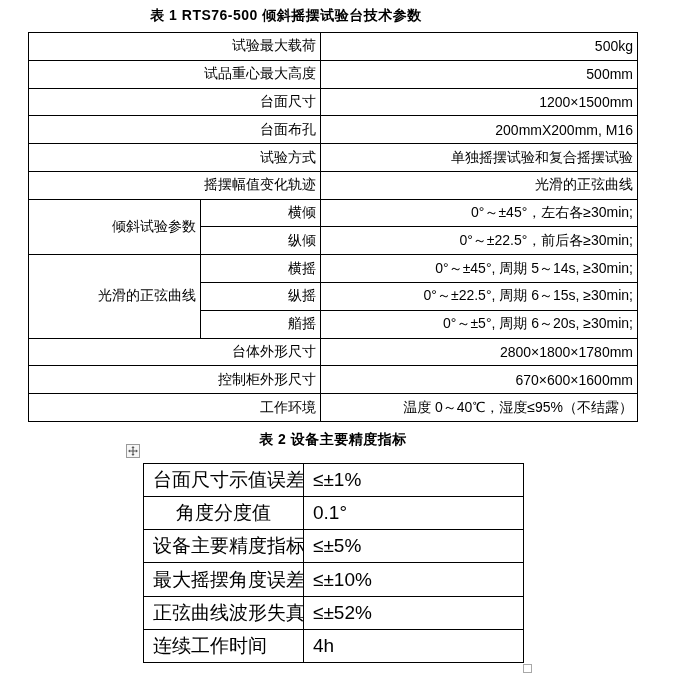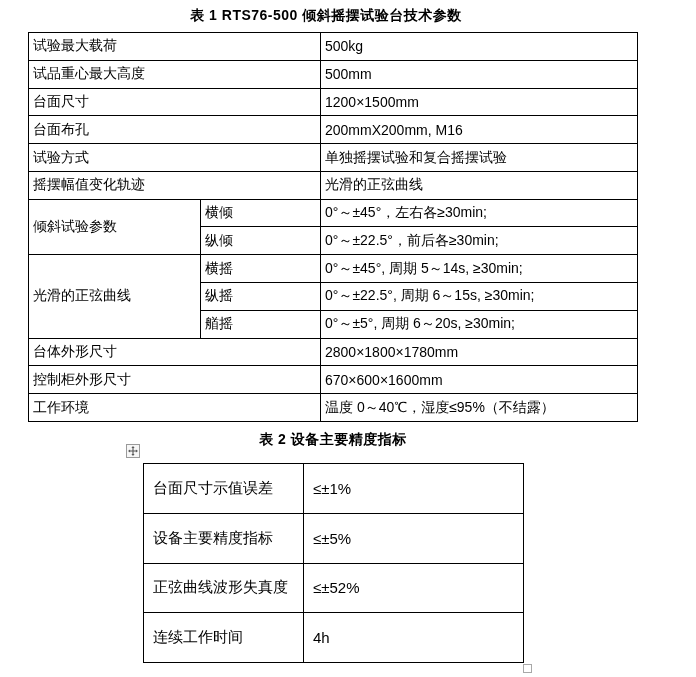--- a/index.html
+++ b/index.html
@@ -13,47 +13,47 @@
     overflow: hidden;
   }
   .doc-title {
     position: absolute;
     text-align: center;
     font-size: 14px;
     font-weight: 600;
     letter-spacing: 0.5px;
     white-space: nowrap;
   }
-  .t1-title { left: 0; top: 7px; width: 572px; margin-left: 40px; }
+  .t1-title { left: 0; top: 7px; width: 572px; }
   .t2-title { left: 143px; top: 431px; width: 380px; }
 
   table.datatable {
     position: absolute;
     border-collapse: collapse;
     table-layout: fixed;
   }
   table.datatable td {
     border: 1.5px solid #000000;
     overflow: hidden;
     white-space: nowrap;
   }
 
   
   .t1 {
     left: 28px; top: 32px;
     width: 609px; height: 390px;
     font-size: 14px;
   }
-  .t1 td { text-align: left; vertical-align: middle; padding: 0 4px; }
+  .t1 td { text-align: right; vertical-align: middle; padding: 0 4px; }
 
   
   .t2 {
     left: 143px; top: 463px;
     width: 380px; height: 200px;
-    font-size: 15px;
+    font-size: 19px;
   }
   .t2 td { vertical-align: middle; padding: 0 9px; text-align: left; }
   .t2 td.center { text-align: center; }
 
   
   .move-handle {
     position: absolute;
     left: 126px; top: 444px;
     width: 14px; height: 14px;
     border: 1px solid #9a9a9a;
@@ -159,22 +159,30 @@
   <colgroup>
       <col style="width:160px">
       <col style="width:220px">
     </colgroup>
   <tbody>
     <tr>
       <td>台面尺寸示值误差</td>
       <td>≤±1%</td>
     </tr>
     <tr>
+      <td class="center">角度分度值</td>
+      <td>0.1°</td>
+    </tr>
+    <tr>
       <td>设备主要精度指标</td>
       <td>≤±5%</td>
+    </tr>
+    <tr>
+      <td>最大摇摆角度误差</td>
+      <td>≤±10%</td>
     </tr>
     <tr>
       <td>正弦曲线波形失真度</td>
       <td>≤±52%</td>
     </tr>
     <tr>
       <td>连续工作时间</td>
       <td>4h</td>
     </tr>
   </tbody>

